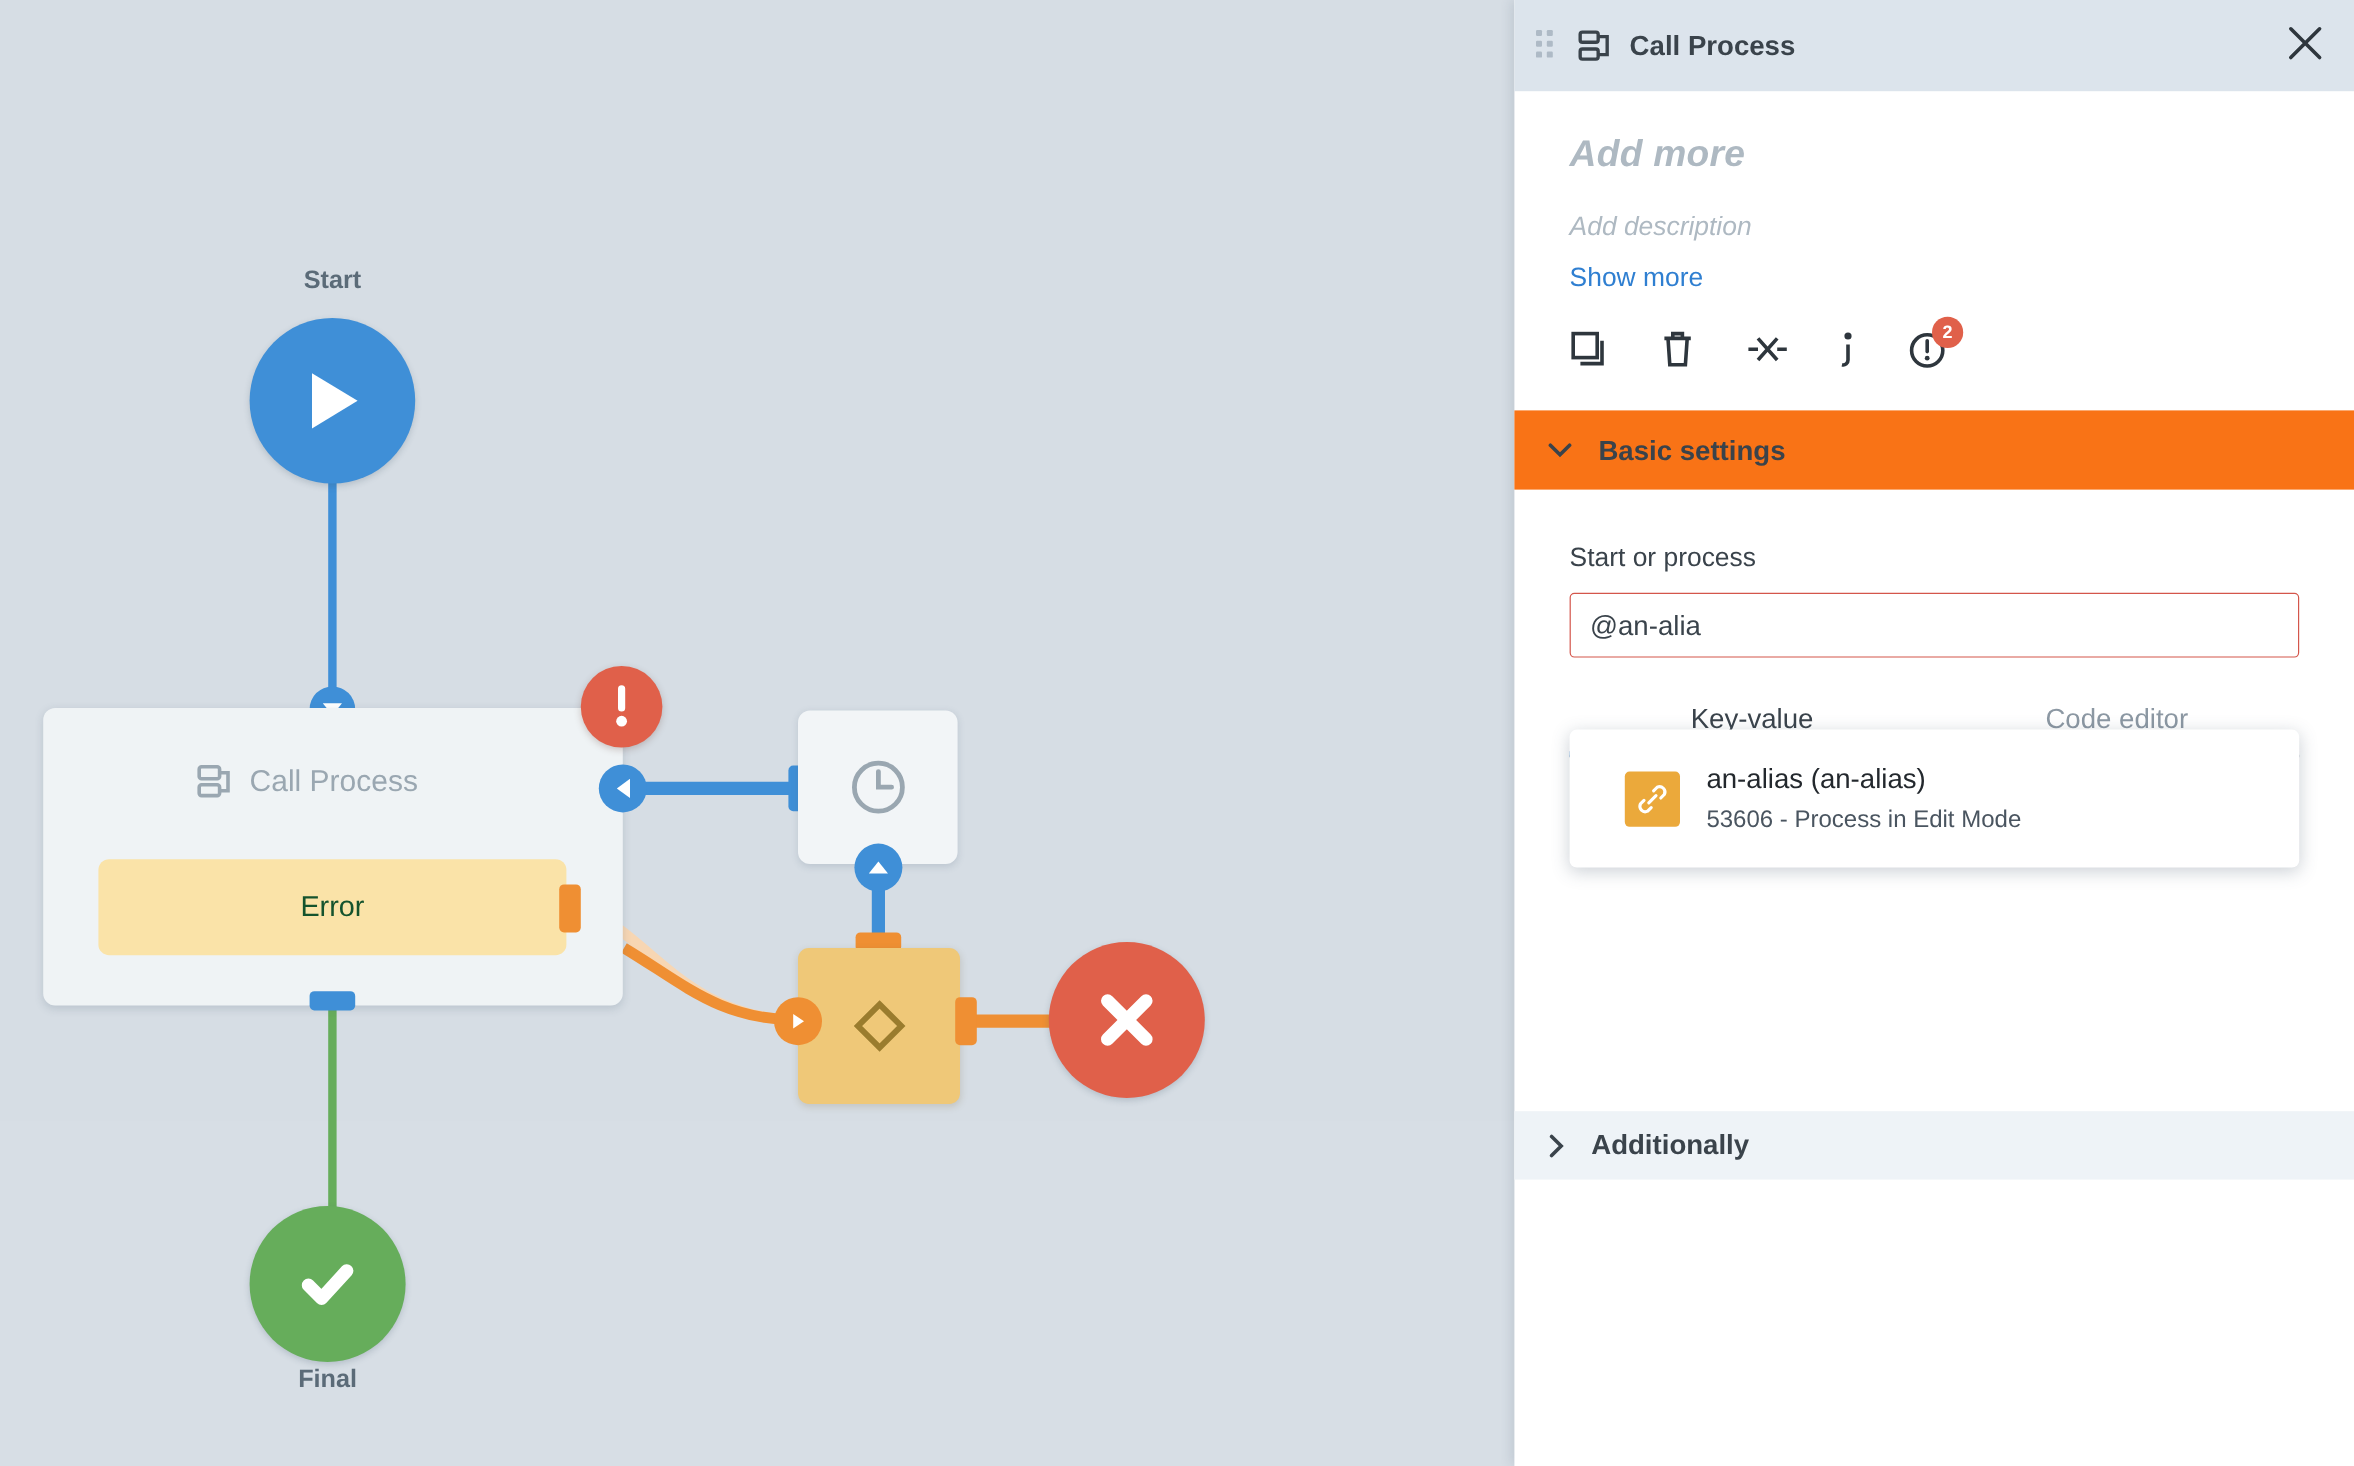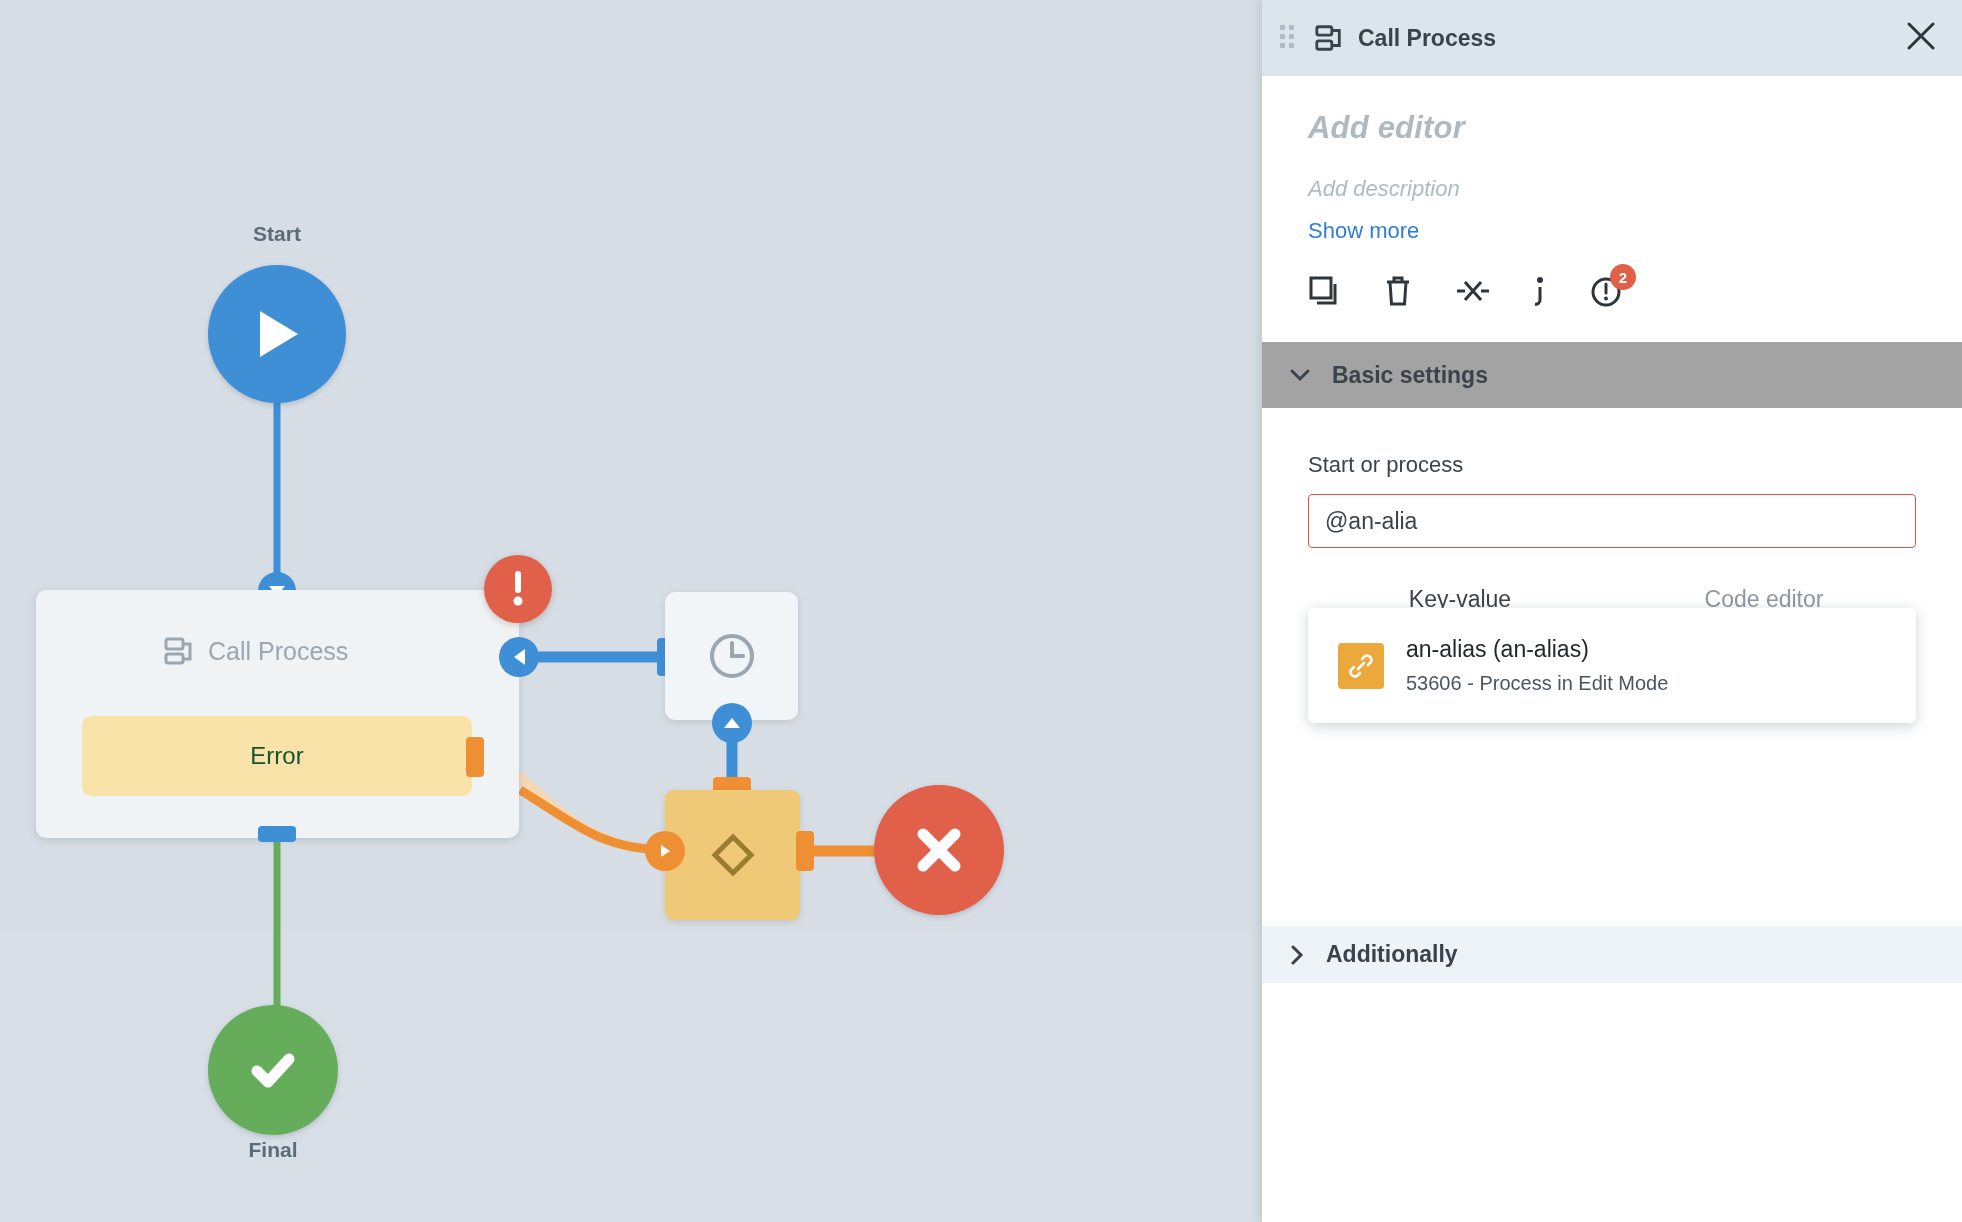--- a/index.html
+++ b/index.html
@@ -106,40 +106,40 @@
   .icon-row { margin-top: 30px; display: flex; align-items: center; gap: 42px; }
   .icon-btn { position: relative; cursor: pointer; display: inline-flex; }
   .icon-badge {
     position: absolute; right: -12px; top: -10px;
     min-width: 26px; height: 26px; border-radius: 13px; background: #e0604a;
     color: #fff; font-size: 15px; font-weight: bold;
     display: flex; align-items: center; justify-content: center; padding: 0 5px;
   }
 
   .section-header {
-    margin-top: 34px; height: 66px; background: #a3a3a3;
+    margin-top: 34px; height: 66px; background: #f97316;
     display: flex; align-items: center; padding-left: 28px; gap: 22px;
     cursor: pointer;
   }
   .section-title { font-size: 23px; font-weight: bold; color: #3a434b; }
 
   .field-wrap { padding: 44px 46px 0 46px; position: relative; }
   .field-label { font-size: 22px; color: #3a434b; }
   .text-input {
     margin-top: 16px; width: 608px; height: 54px;
     border: 1px solid #d4564b; border-radius: 4px;
     font-size: 23px; color: #3a434b; padding: 0 16px;
     font-family: "Liberation Sans", sans-serif; background: #fff;
     outline: none;
   }
   .dropdown {
     position: absolute; left: 46px; top: 200px; width: 608px;
     background: #fff; border-radius: 6px;
     box-shadow: 0 3px 14px rgba(60,80,100,.26); z-index: 20;
-    padding: 20px 0;
+    padding: 20px 16px;
   }
   .dd-item { display: flex; align-items: center; gap: 22px; padding: 8px 30px; cursor: pointer; }
   .dd-icon {
     width: 46px; height: 46px; border-radius: 4px; background: #eba93b;
     display: flex; align-items: center; justify-content: center; flex: none;
   }
   .dd-main { font-size: 23px; color: #23282d; }
   .dd-sub { font-size: 20px; color: #4a5560; margin-top: 9px; }
 
   .tabs { margin-top: 38px; display: flex; width: 608px; position: relative; }
@@ -283,21 +283,21 @@
       </svg>
       <span class="panel-title">Call Process</span>
       <span class="panel-close">
         <svg width="34" height="34" viewBox="0 0 34 34">
           <path d="M5 5 L29 29 M29 5 L5 29" stroke="#2e363d" stroke-width="3" stroke-linecap="round"></path>
         </svg>
       </span>
     </div>
 
     <div class="panel-body">
-      <div class="add-title">Add editor</div>
+      <div class="add-title">Add more</div>
       <div class="add-desc">Add description</div>
       <div class="show-more">Show more</div>
 
       <div class="icon-row">
         <span class="icon-btn">
           <svg width="32" height="32" viewBox="0 0 32 32">
             <rect x="3" y="3" width="20" height="20" fill="none" stroke="#2e363d" stroke-width="3"></rect>
             <path d="M27 9 V28 H9" fill="none" stroke="#2e363d" stroke-width="3"></path>
           </svg>
         </span>

